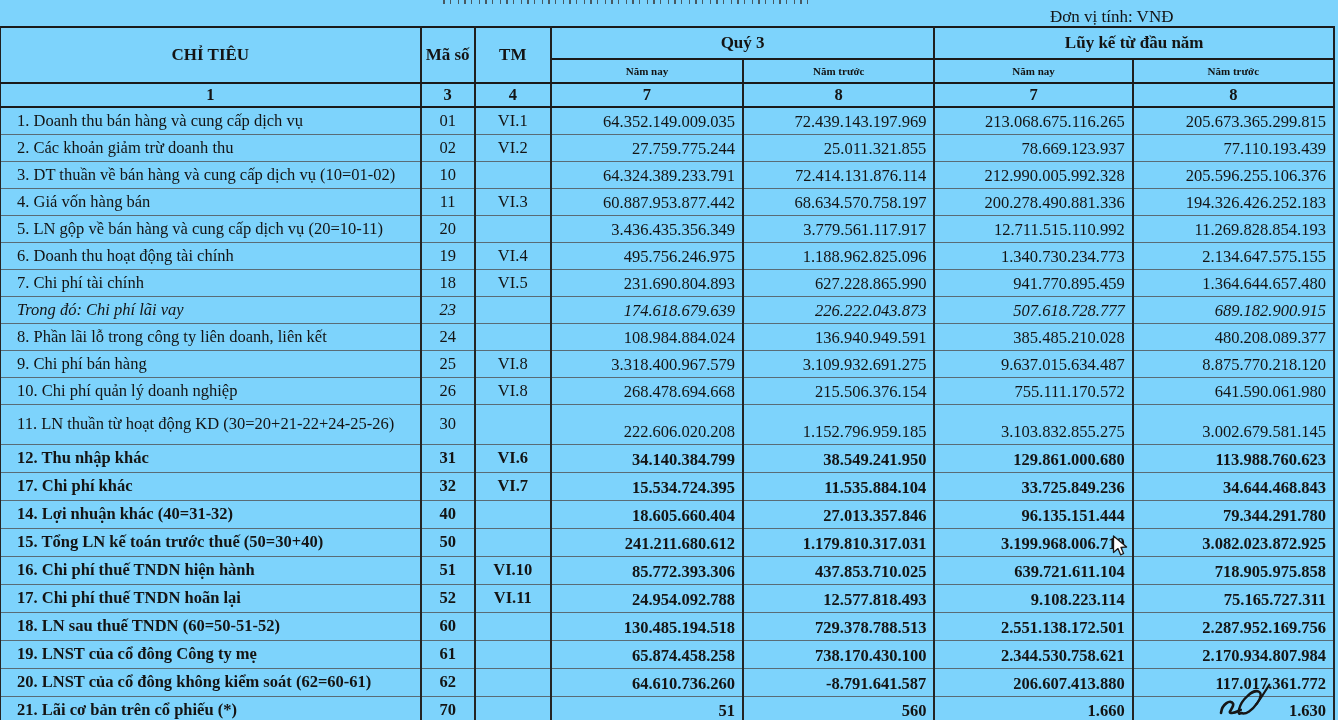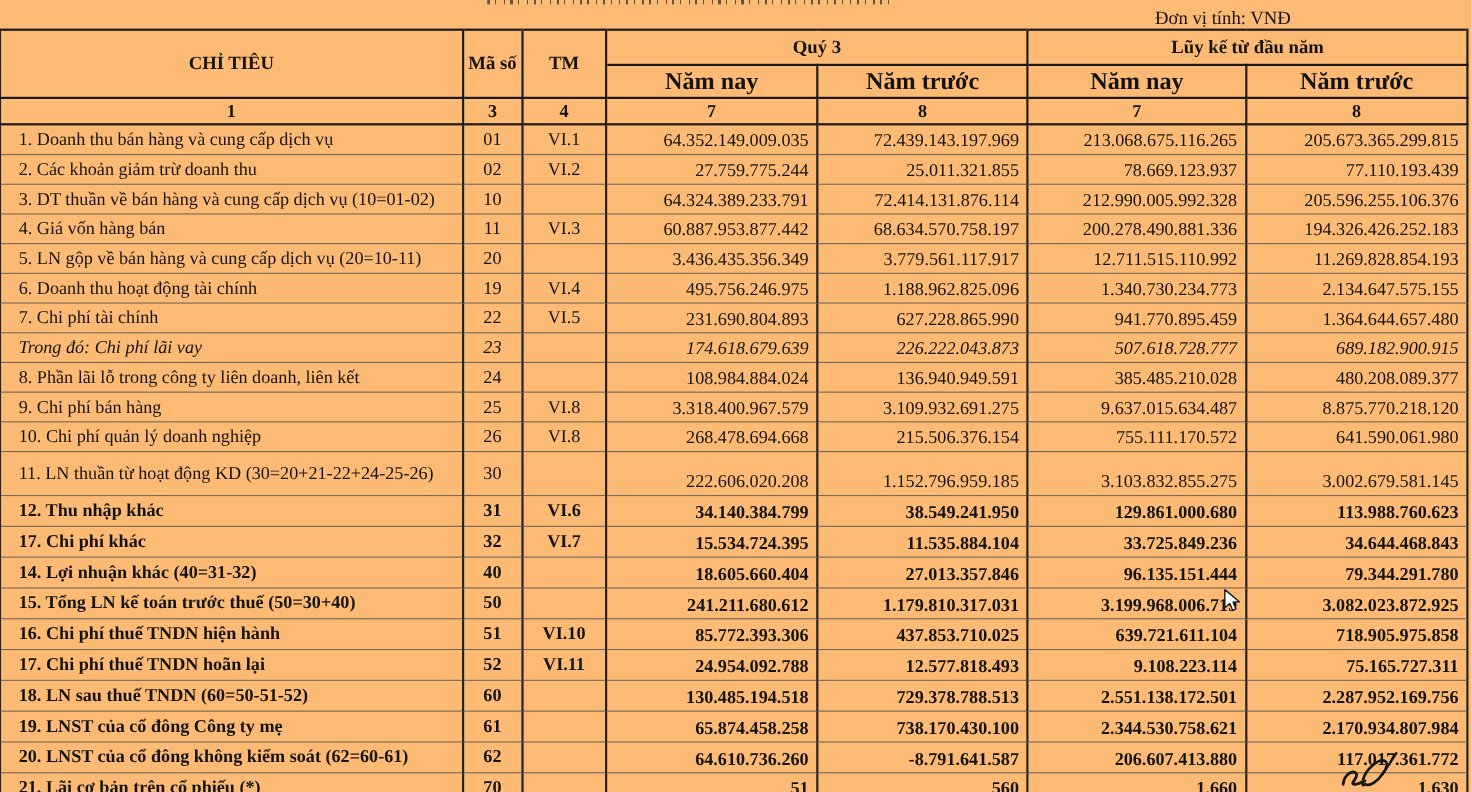--- a/index.html
+++ b/index.html
@@ -1,19 +1,19 @@
 <!DOCTYPE html>
 <html><head>
 <meta charset="utf-8">
 <style>
   html,body{margin:0;padding:0;background:#fbfbfa;}
   .page{
     position:relative;width:1338px;height:720px;overflow:hidden;
     font-family:"Liberation Serif","DejaVu Serif",serif;color:#141414;
-    background:#fdba74;
+    background:#7dd3fc;
   }
   .unit-label{
     position:absolute;top:7px;left:1050px;width:130px;
     font-size:17px;white-space:nowrap;
   }
   .remnant{
     position:absolute;top:0;left:443px;width:372px;height:4px;opacity:.8;
     background:repeating-linear-gradient(90deg,#3a3a3a 0 2px,transparent 2px 7px,#3a3a3a 7px 8px,transparent 8px 15px,#3a3a3a 15px 16px,transparent 16px 21px);
   }
   table.fin{
@@ -21,21 +21,21 @@
     border-collapse:collapse;table-layout:fixed;
     border:2px solid #1a1a1a;border-bottom-width:3px;
   }
   col.c1{width:420px}col.c2{width:54px}col.c3{width:76px}
   col.c4{width:192px}col.c5{width:191px}col.c6{width:198px}col.c7{width:201px}
   th{
     font-size:17px;font-weight:bold;text-align:center;padding:1px 2px;
     border-left:2px solid #1f1f1f;border-right:2px solid #1f1f1f;
     border-bottom:2px solid #1a1a1a;
   }
-  thead tr.sub th{border-top:2px solid #a21caf;font-size:22px;}
+  thead tr.sub th{border-top:2px solid #a21caf;font-size:11px;}
   thead tr.nums th{height:20px;font-size:16.5px;}
   thead tr.top th{height:28px;}
   thead tr.sub th{height:20px;}
   td{
     font-size:16.5px;padding:0 2px;
     border-left:2px solid #242424;border-right:2px solid #242424;
     border-top:1px solid rgba(80,80,80,.78);
   }
   tbody tr{height:27px;}
   tbody tr:nth-child(12){height:40px;}
@@ -141,21 +141,21 @@
       <td class="lbl">6. Doanh thu hoạt động tài chính</td>
       <td class="ctr">19</td>
       <td class="ctr">VI.4</td>
       <td class="num">495.756.246.975</td>
       <td class="num">1.188.962.825.096</td>
       <td class="num">1.340.730.234.773</td>
       <td class="num">2.134.647.575.155</td>
     </tr>
         <tr>
       <td class="lbl">7. Chi phí tài chính</td>
-      <td class="ctr">22</td>
+      <td class="ctr">18</td>
       <td class="ctr">VI.5</td>
       <td class="num">231.690.804.893</td>
       <td class="num">627.228.865.990</td>
       <td class="num">941.770.895.459</td>
       <td class="num">1.364.644.657.480</td>
     </tr>
         <tr class="it">
       <td class="lbl">Trong đó: Chi phí lãi vay</td>
       <td class="ctr">23</td>
       <td class="ctr"></td>

